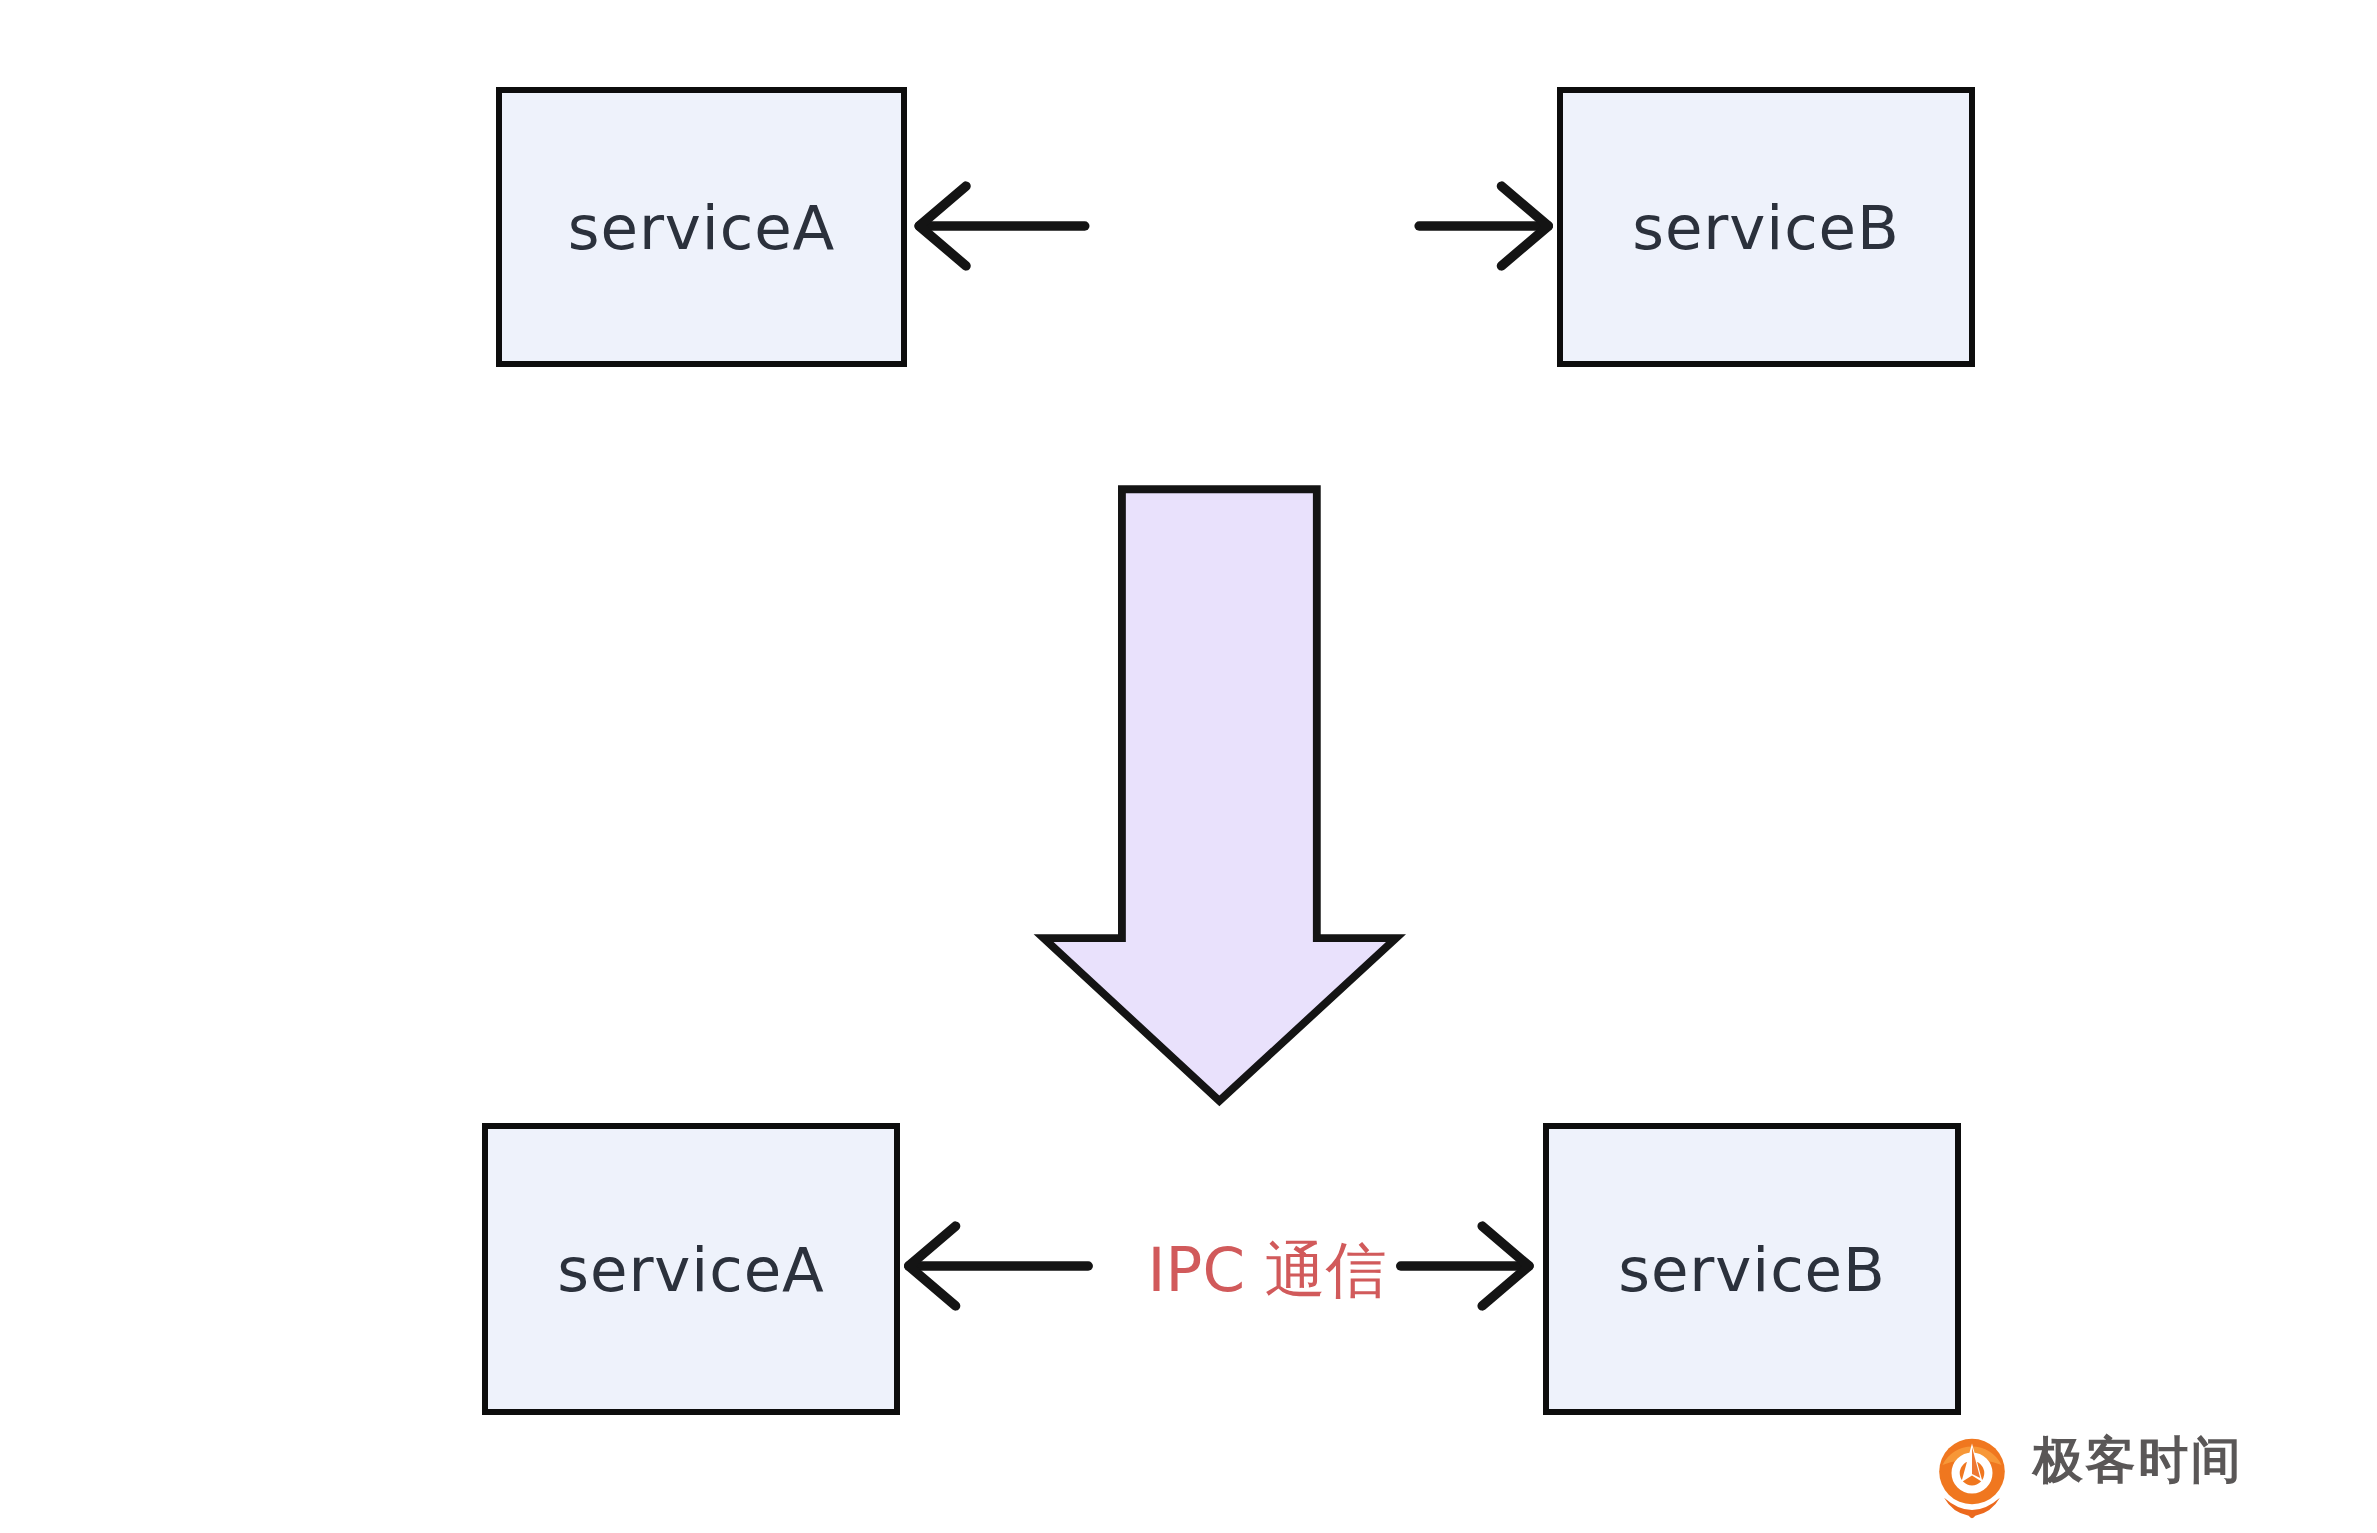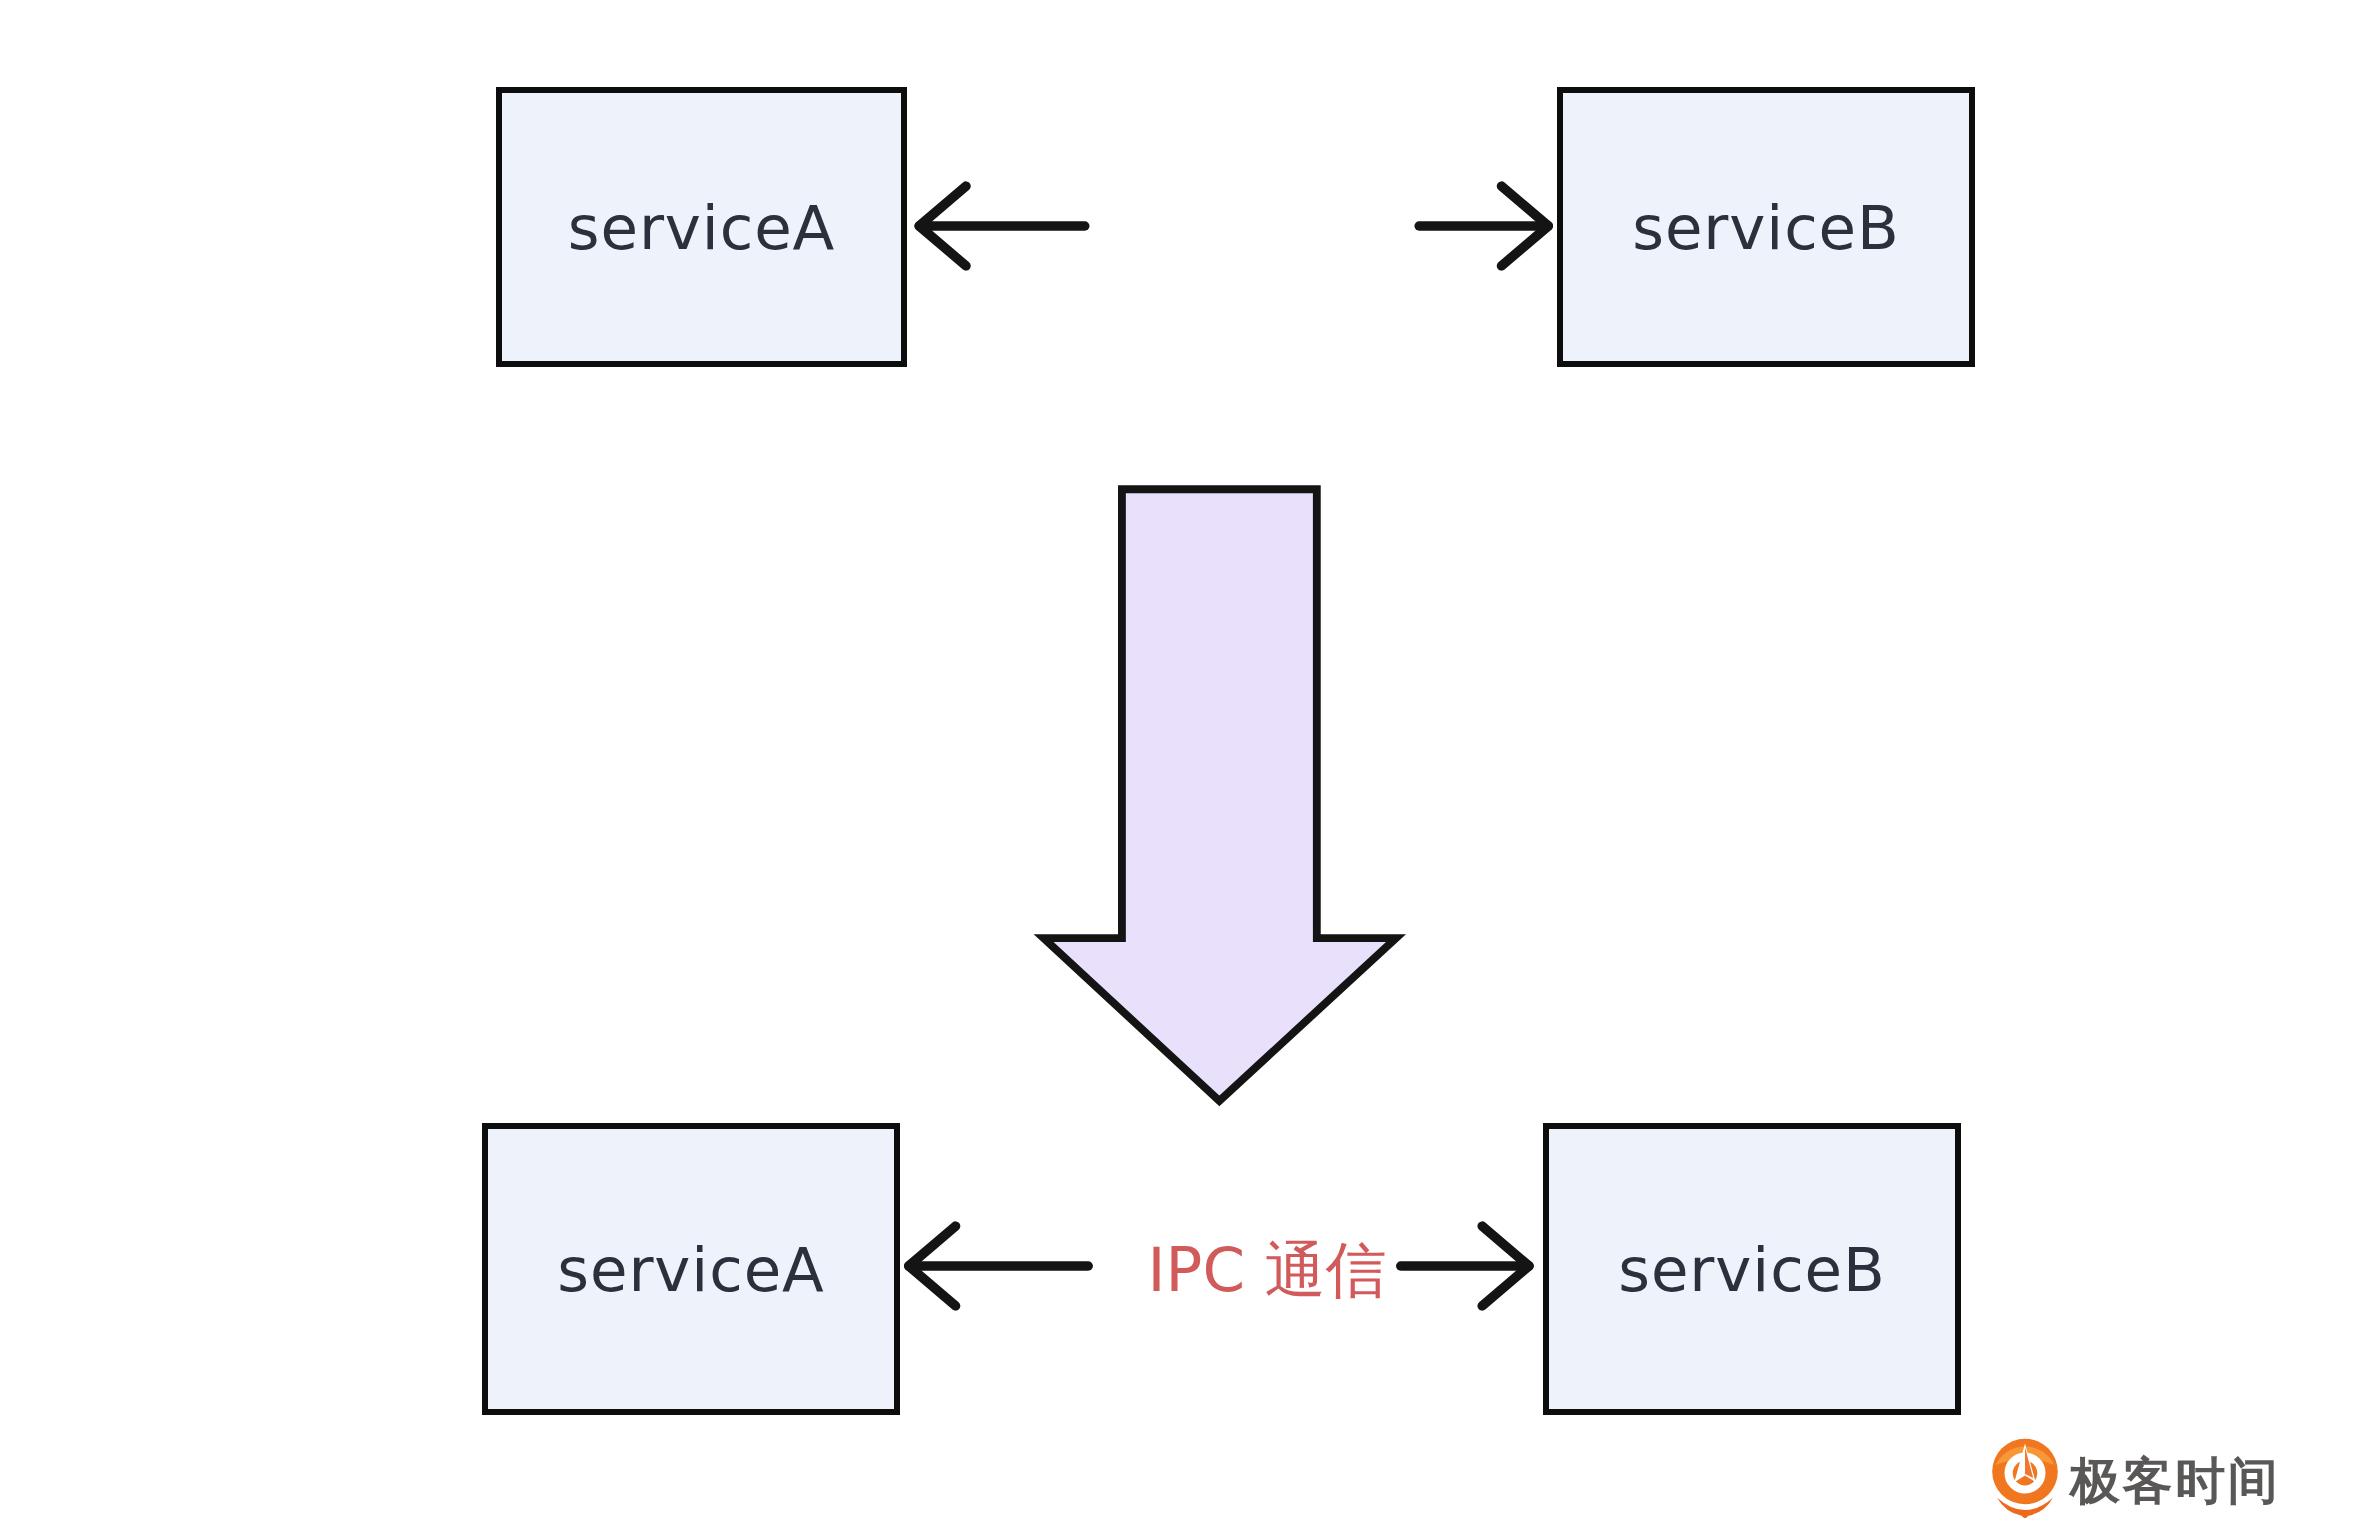--- a/index.html
+++ b/index.html
@@ -51,25 +51,25 @@
     left: 1243px;
     top: 1269px;
     color: var(--ipc-label-color, #d15a5b);
     margin-left: 24px;
   }
 
   .abs { position: absolute; }
 
   .brand {
     position: absolute;
-    left: 1984px;
+    left: 1931px;
     top: 1435px;
     display: flex;
-    align-items: center;
-    gap: 4px;
+    align-items: flex-start;
+    gap: 20px;
   }
   .brand-text {
     font-size: 50px;
     font-weight: 700;
     color: var(--brand-text-color, #5a5757);
     letter-spacing: 2.6px;
     white-space: nowrap;
     line-height: 1;
   }
 </style>

